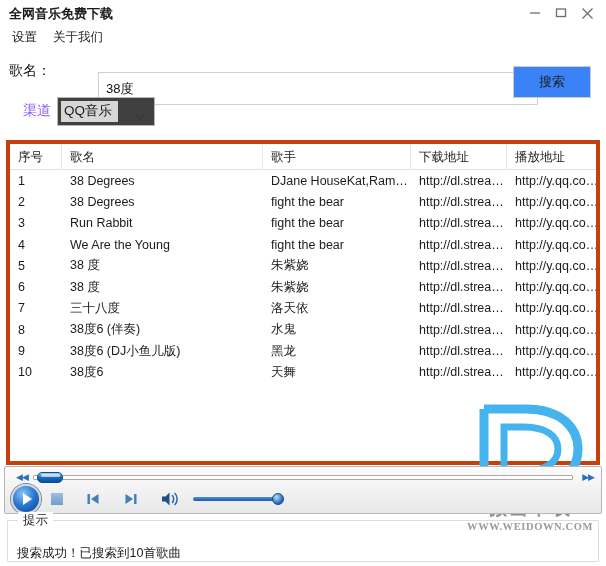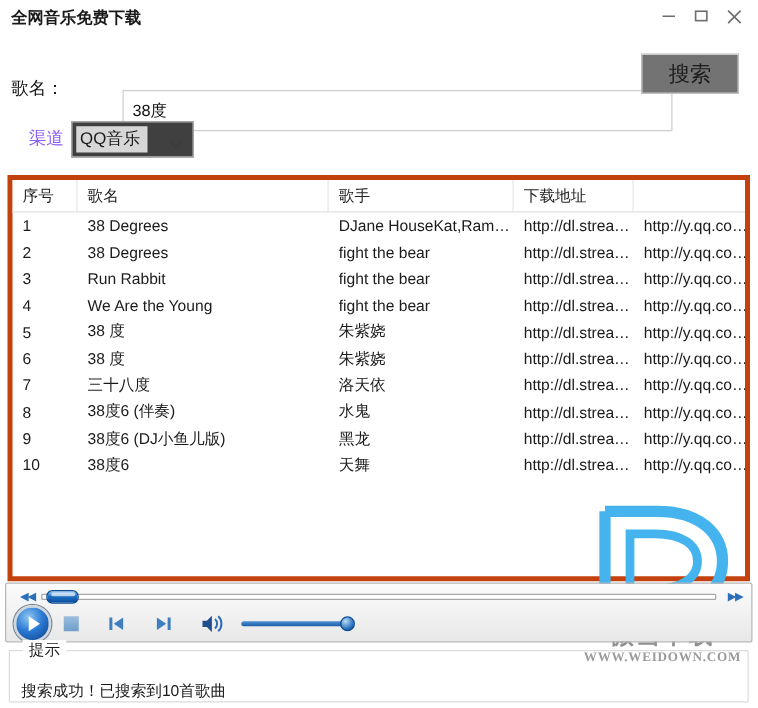--- a/index.html
+++ b/index.html
@@ -67,25 +67,25 @@
     width: 440px; height: 33px;
     border: 1px solid #cfcfcf;
     background: #ffffff;
     font-size: 13px; color: #101010;
     padding: 0 7px;
     font-family: "Liberation Sans", sans-serif;
     outline: none;
     margin-left: 41px;
   }
   .btn-search {
-    position: absolute; left: 513px; top: 43px;
+    position: absolute; left: 513px; top: 66px;
     width: 78px; height: 32px;
     border: 1px solid #cdcdcd;
-    background: #737373;
-    font-size: 17px; color: #1c1c1c;
+    background: #3b82f6;
+    font-size: 13px; color: #1c1c1c;
     display: flex; align-items: center; justify-content: center;
     font-family: "Liberation Sans", sans-serif;
   }
 
   .row-channel {
     position: absolute; left: 0; top: 97px;
     width: 606px; height: 32px;
   }
   .lbl-channel {
     position: absolute; left: 23px; top: 5px;
@@ -316,20 +316,24 @@
       </div>
       <div class="win-btn">
         <svg width="13" height="13" viewBox="0 0 13 13">
             <line x1="1.5" y1="1.5" x2="11.5" y2="11.5" stroke="currentColor" stroke-width="1.3"></line>
             <line x1="11.5" y1="1.5" x2="1.5" y2="11.5" stroke="currentColor" stroke-width="1.3"></line>
           </svg>
       </div>
     </div>
   </div>
 
+  <div class="menubar">
+    <div class="menu-item">设置</div>
+    <div class="menu-item">关于我们</div>
+  </div>
 
   <div class="row-song">
     <div class="lbl-song">歌名：</div>
     <input class="song-input" type="text" value="38度" style="">
   </div>
   <div class="btn-search">搜索</div>
 
   <div class="row-channel">
     <div class="lbl-channel">渠道：</div>
     <div class="channel-select">
@@ -341,20 +345,21 @@
       </span>
     </div>
   </div>
 
   <div class="table-panel">
     <div class="thead">
       <div class="th c0">序号</div>
       <div class="th c1">歌名</div>
       <div class="th c2">歌手</div>
       <div class="th c3">下载地址</div>
+      <div class="th c4 last">播放地址</div>
     </div>
     <div class="tbody">
       <div class="trow">
         <div class="td c0">1</div>
         <div class="td c1">38 Degrees</div>
         <div class="td c2">DJane HouseKat,Ram…</div>
         <div class="td c3 url">http://dl.strea…</div>
         <div class="td c4 url">http://y.qq.co…</div>
       </div>
       <div class="trow">

